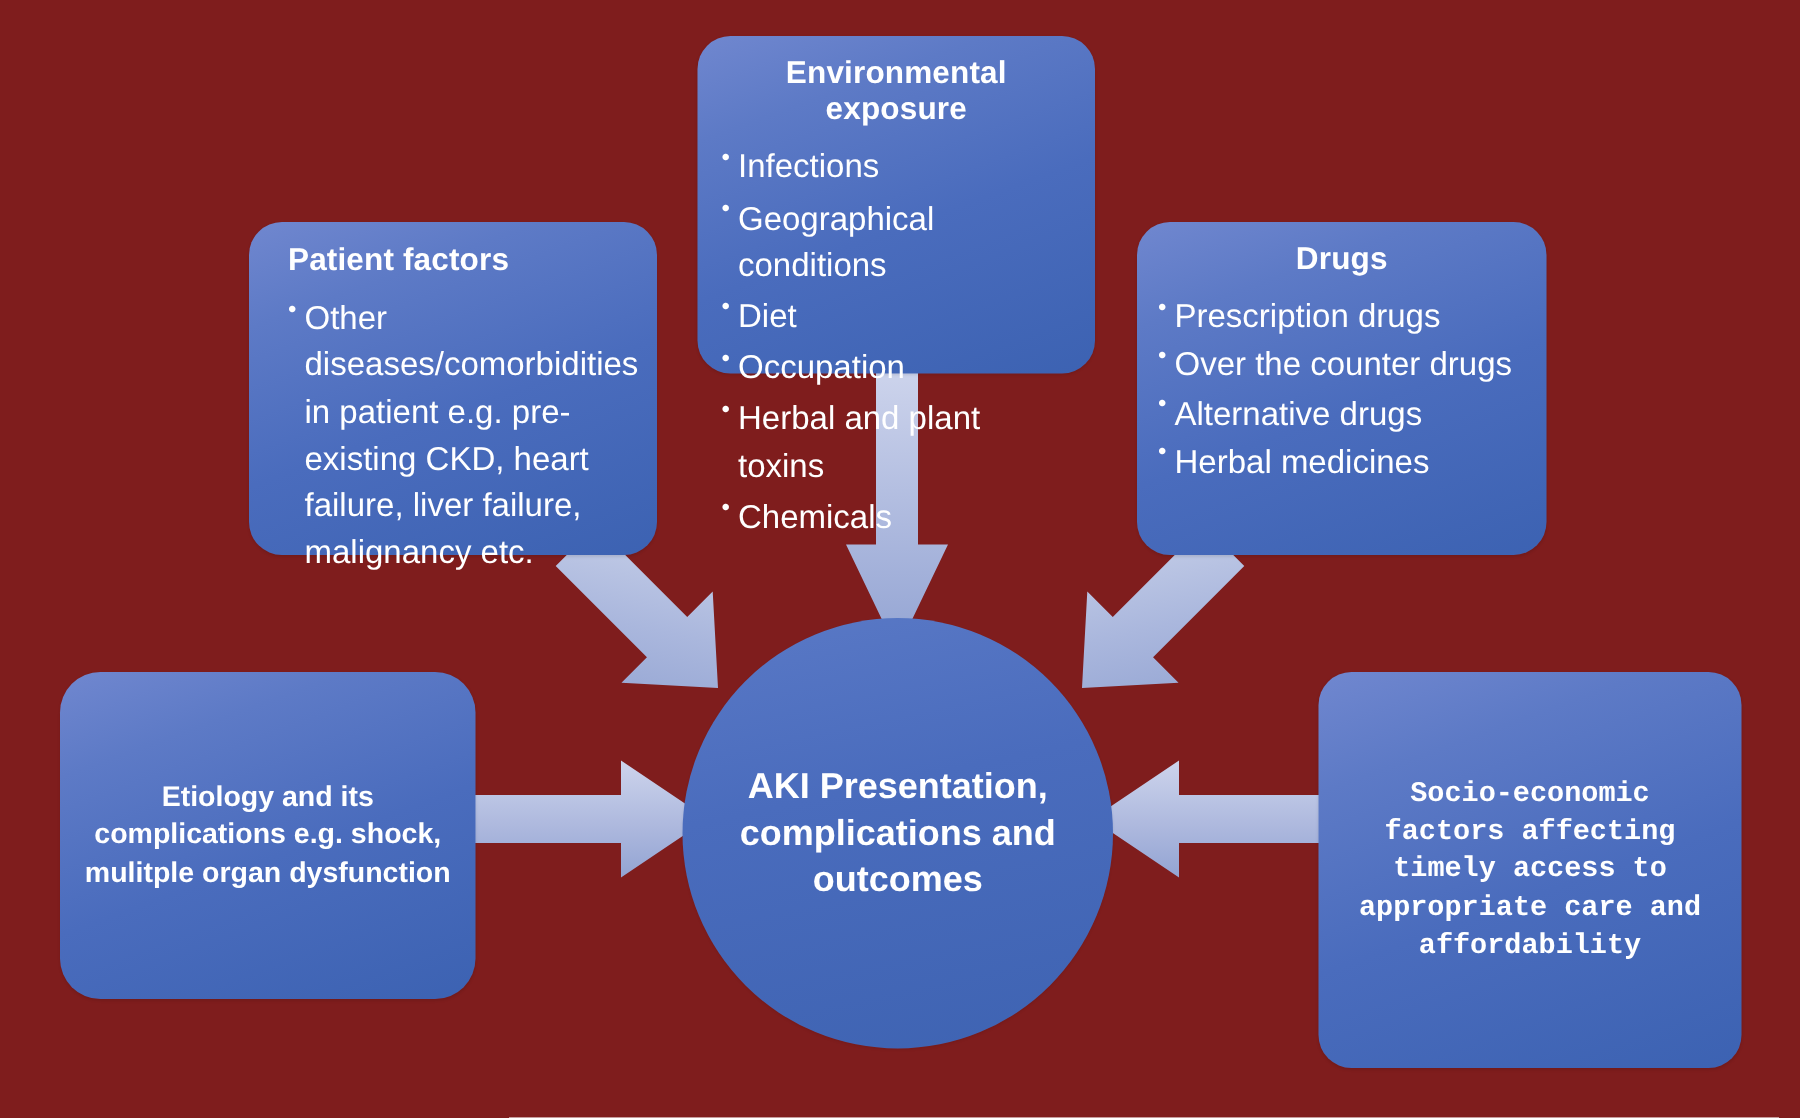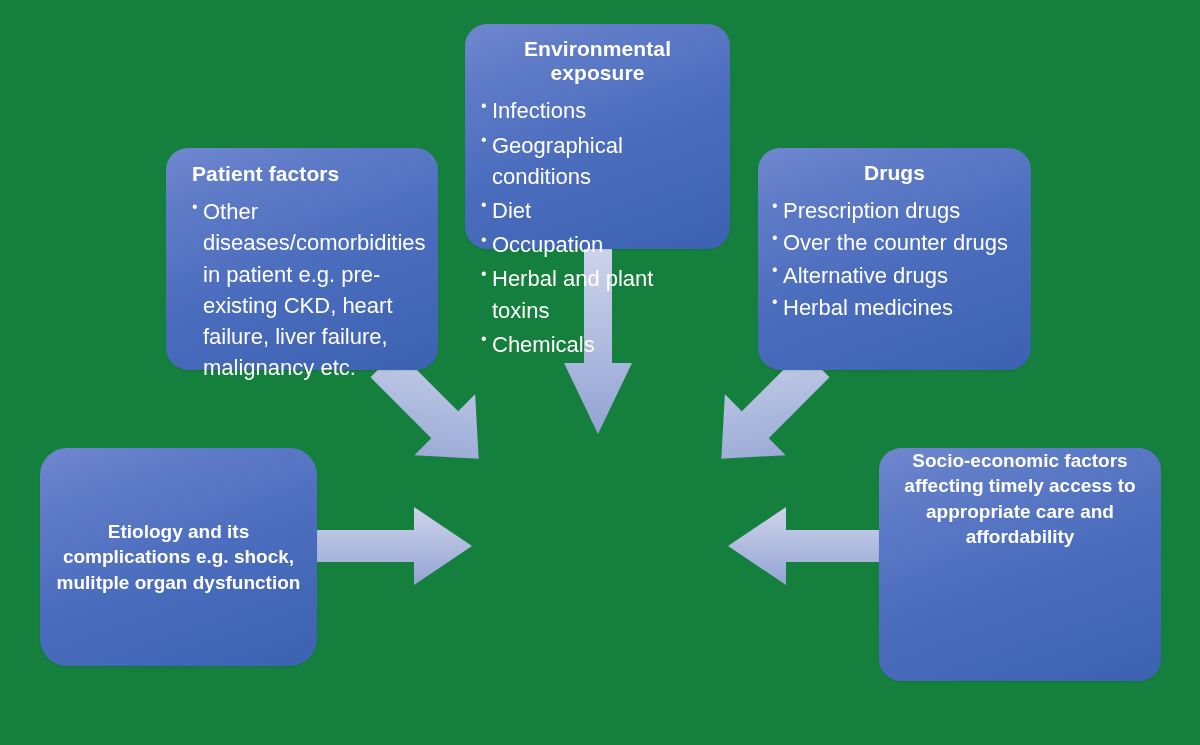--- a/index.html
+++ b/index.html
@@ -5,21 +5,21 @@
 <style>
   html, body {
     margin: 0;
     padding: 0;
     background: #ffffff;
   }
   #stage {
     position: relative;
     width: 1200px;
     height: 745px;
-    background: #15803d;
+    background: #7f1d1d;
     overflow: hidden;
     font-family: "Liberation Sans", "DejaVu Sans", sans-serif;
     -webkit-font-smoothing: antialiased;
   }
 
   
   .node {
     position: absolute;
     box-sizing: border-box;
     color: #ffffff;
@@ -72,23 +72,24 @@
     left: 758px; top: 148px; width: 273px; height: 222px;
     padding: 13px 14px 0 14px;
   }
   #node-etiology {
     left: 40px; top: 448px; width: 277px; height: 218px;
     display: flex; align-items: center; justify-content: center;
     padding: 0 16px;
     border-radius: 27px;
   }
   #node-socio {
-    left: 879px; top: 448px; width: 282px; height: 233px;
-    display: flex; justify-content: center;
+    left: 879px; top: 448px; width: 282px; height: 264px;
+    display: flex; align-items: center; justify-content: center;
     padding: 0 16px;
+    font-family: Liberation Mono, monospace;
   }
   .node-body-text {
     text-align: center;
     font-size: 19px;
     font-weight: bold;
     line-height: 1.33;
   }
 
   
   #node-center {
@@ -224,14 +225,17 @@
   </div>
 
   <div class="node" id="node-etiology">
     <div class="node-body-text">Etiology and its complications e.g. shock, mulitple organ dysfunction</div>
   </div>
 
   <div class="node" id="node-socio">
     <div class="node-body-text">Socio-economic factors affecting timely access to appropriate care and affordability</div>
   </div>
 
+  <div id="node-center">
+    <div class="center-text">AKI Presentation, complications and outcomes</div>
+  </div>
 
 </div>
 
 </body></html>

